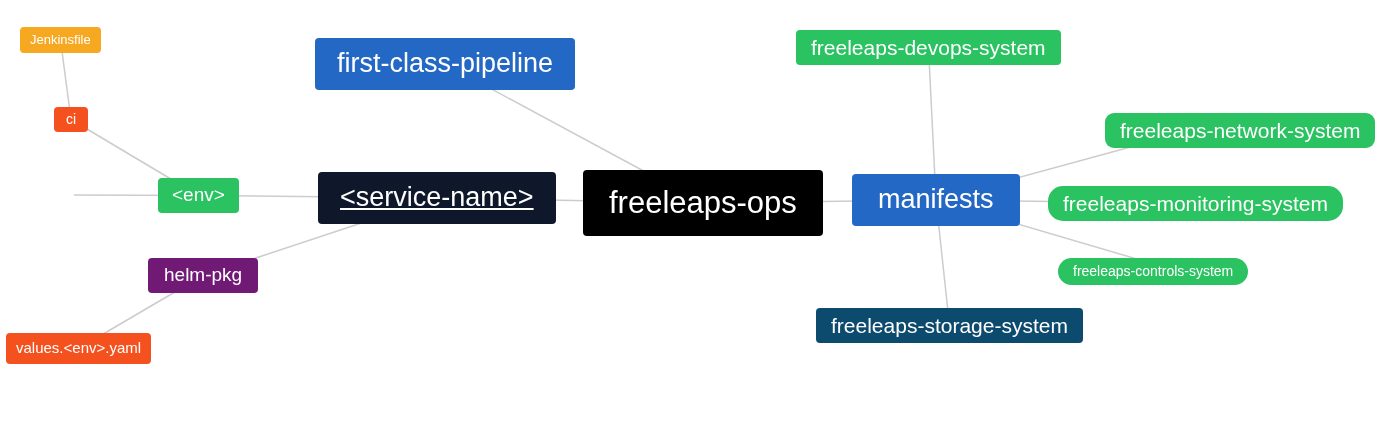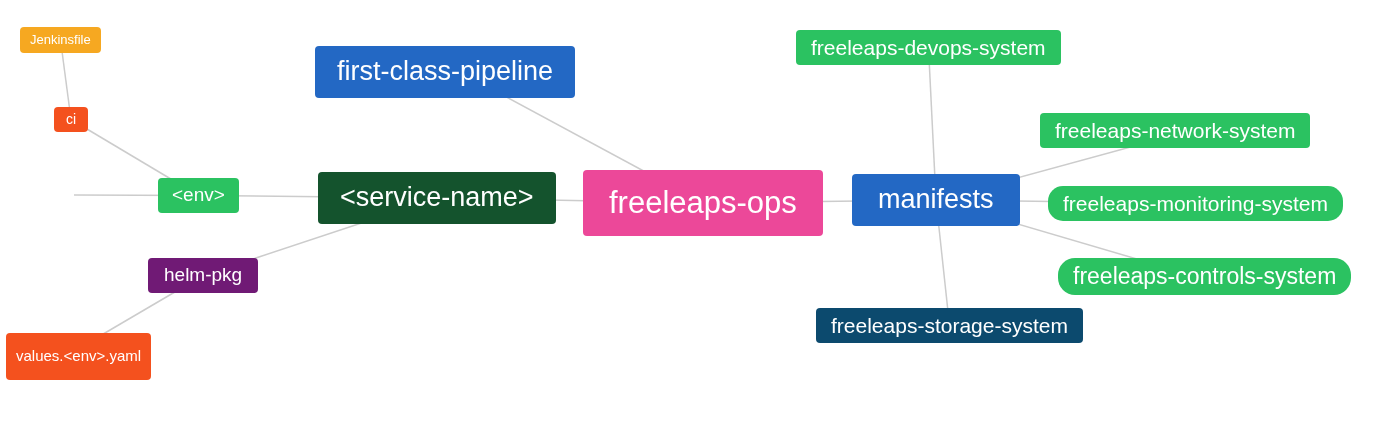--- a/index.html
+++ b/index.html
@@ -33,29 +33,29 @@
     line-height: 1.1;
     box-sizing: border-box;
     cursor: pointer;
   }
   
   .pos-jenkinsfile        { left: 20px;   top: 27px;  font-size: 13px; padding: 6px 10px; }
   .pos-ci                 { left: 54px;   top: 107px; font-size: 14px; padding: 5px 12px; }
   .pos-argo_app           { left: 30px;   top: 180px; font-size: 16px; padding: 6px 12px; }
   .pos-env                { left: 158px;  top: 178px; font-size: 19px; padding: 7px 14px; }
   .pos-helm_pkg           { left: 148px;  top: 258px; font-size: 19px; padding: 7px 16px; }
-  .pos-values_env_yaml    { left: 6px;    top: 333px; font-size: 15px; padding: 15px 10px; }
+  .pos-values_env_yaml    { left: 6px;    top: 333px; font-size: 15px; padding: 7px 10px; }
   .pos-first_class_pipeline { left: 315px; top: 38px;  font-size: 27px; padding: 11px 22px; }
   .pos-service_name       { left: 318px;  top: 172px; font-size: 27px; padding: 11px 22px; }
   .pos-freeleaps_ops      { left: 583px;  top: 170px; font-size: 31px; padding: 16px 26px; }
   .pos-manifests          { left: 852px;  top: 174px; font-size: 27px; padding: 11px 26px; }
   .pos-devops_system      { left: 796px;  top: 30px;  font-size: 21px; padding: 6px 15px; }
-  .pos-network_system     { left: 1040px; top: 113px; font-size: 21px; padding: 6px 15px; }
+  .pos-network_system     { left: 1105px; top: 113px; font-size: 21px; padding: 6px 15px; border-radius: 9px; }
   .pos-monitoring_system  { left: 1048px; top: 186px; font-size: 21px; padding: 6px 15px; }
-  .pos-controls_system    { left: 1058px; top: 258px; font-size: 23px; padding: 6px 15px; border-radius: 17px; }
+  .pos-controls_system    { left: 1058px; top: 258px; font-size: 14px; padding: 6px 15px; border-radius: 17px; }
   .pos-storage_system     { left: 816px;  top: 308px; font-size: 21px; padding: 6px 15px; }
 </style>
 </head>
 <body>
 
 <div id="canvas">
 
   <svg id="edges-layer">
       <line x1="60.5" y1="40" x2="71" y2="119.5" stroke="#cccccc" stroke-width="1.5"></line>
       <line x1="71" y1="119.5" x2="198.5" y2="195.5" stroke="#cccccc" stroke-width="1.5"></line>
@@ -77,25 +77,25 @@
 
   <div class="node pos-ci" style="background: rgb(244, 81, 30);">ci</div>
 
 
   <div class="node pos-env" style="background: rgb(43, 194, 97);">&lt;env&gt;</div>
 
   <div class="node pos-helm_pkg" style="background: #701a75;">helm-pkg</div>
 
   <div class="node pos-values_env_yaml" style="background: rgb(244, 81, 30);">values.&lt;env&gt;.yaml</div>
 
-  <div class="node pos-first_class_pipeline" style="background: rgb(35, 104, 196); margin-top: 8px;">first-class-pipeline</div>
+  <div class="node pos-first_class_pipeline" style="background: rgb(35, 104, 196);">first-class-pipeline</div>
 
-  <div class="node pos-service_name" style="background: #14532d;">&lt;service-name&gt;</div>
+  <div class="node pos-service_name" style="background: #0f172a; text-decoration: underline;">&lt;service-name&gt;</div>
 
-  <div class="node pos-freeleaps_ops" style="background: #ec4899;">freeleaps-ops</div>
+  <div class="node pos-freeleaps_ops" style="background: #000000;">freeleaps-ops</div>
 
   <div class="node pos-manifests" style="background: rgb(35, 104, 196);">manifests</div>
 
   <div class="node pos-devops_system" style="background: rgb(43, 194, 97);">freeleaps-devops-system</div>
 
   <div class="node pos-network_system" style="background: rgb(43, 194, 97);">freeleaps-network-system</div>
 
   <div class="node pos-monitoring_system" style="background: rgb(43, 194, 97); border-radius: 15px;">freeleaps-monitoring-system</div>
 
   <div class="node pos-controls_system" style="background: rgb(43, 194, 97);">freeleaps-controls-system</div>

